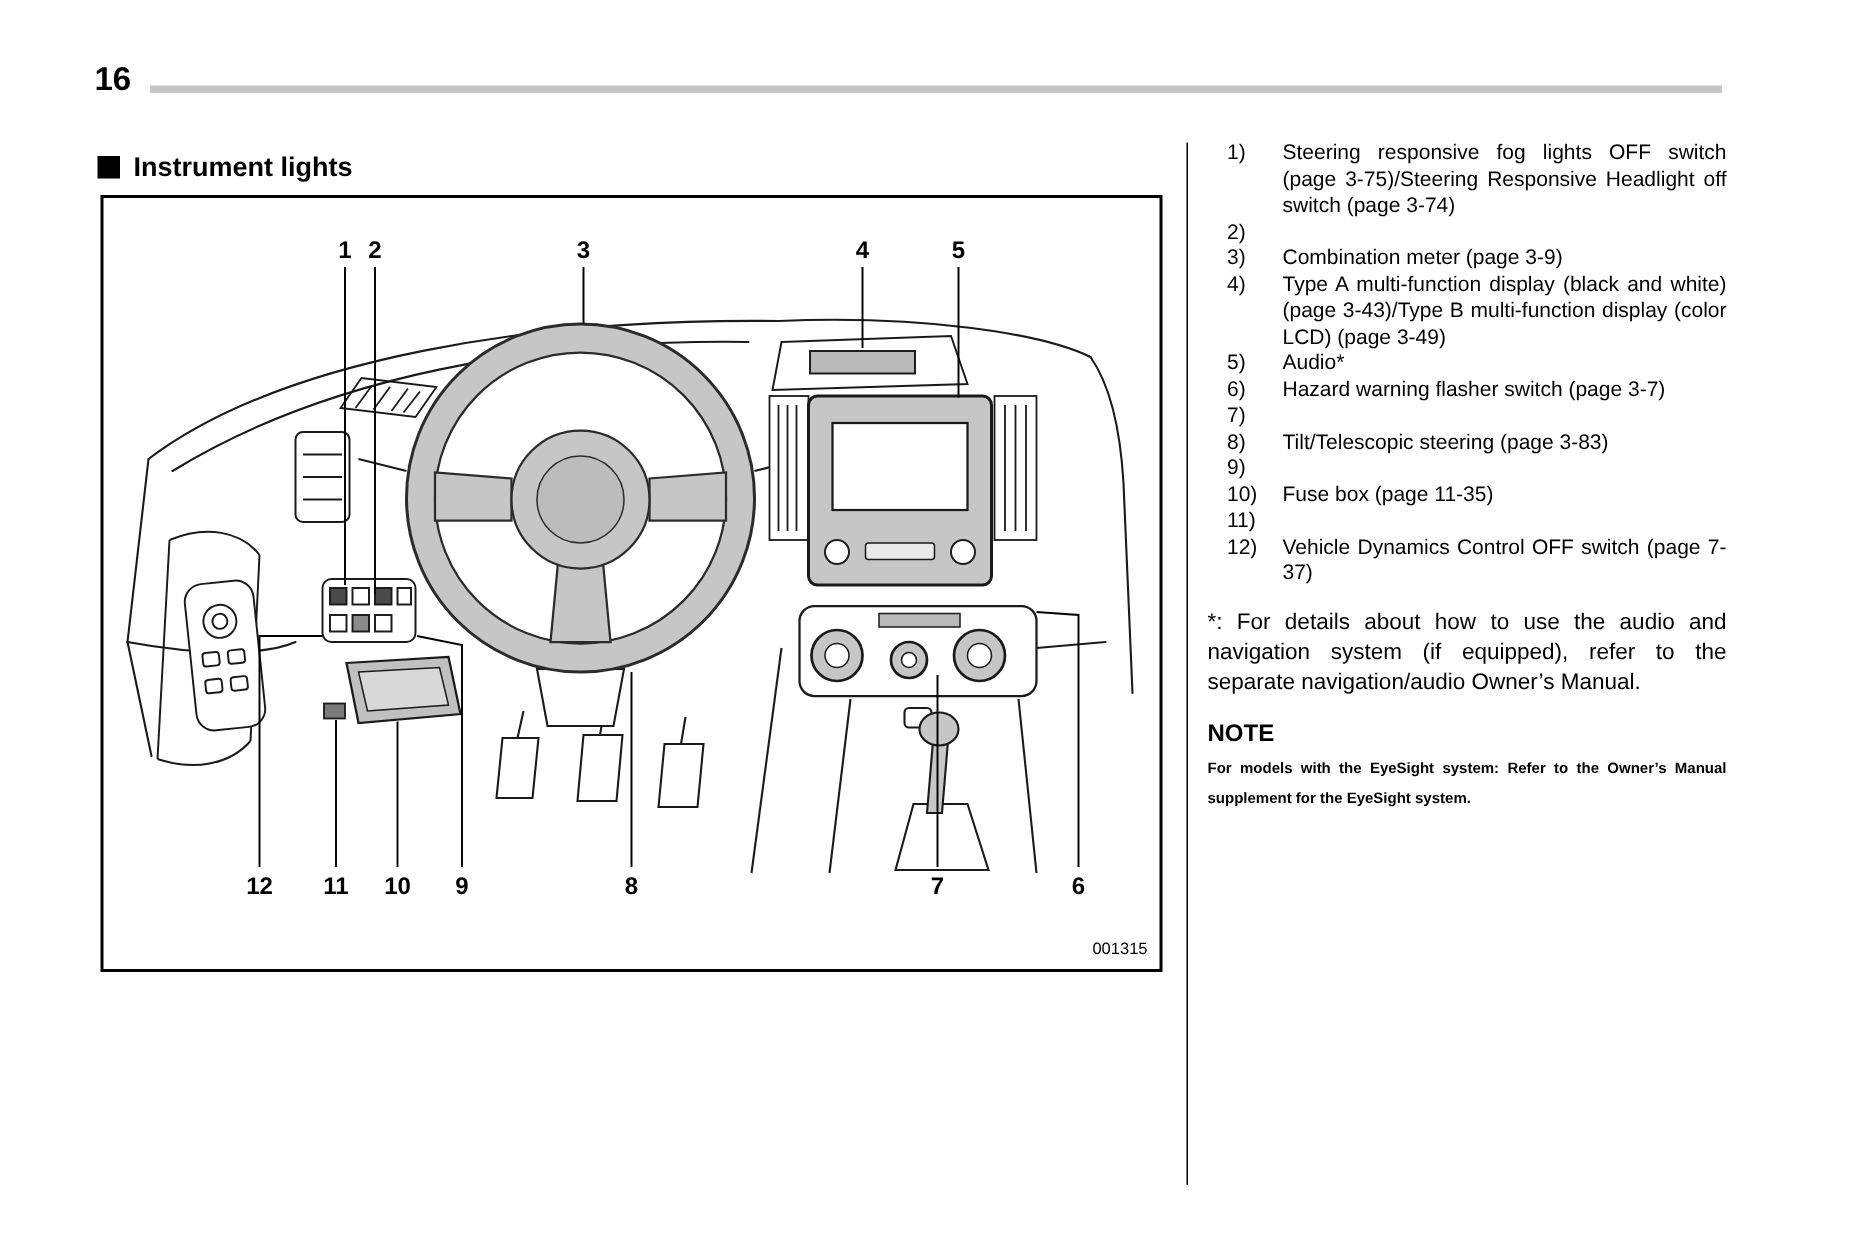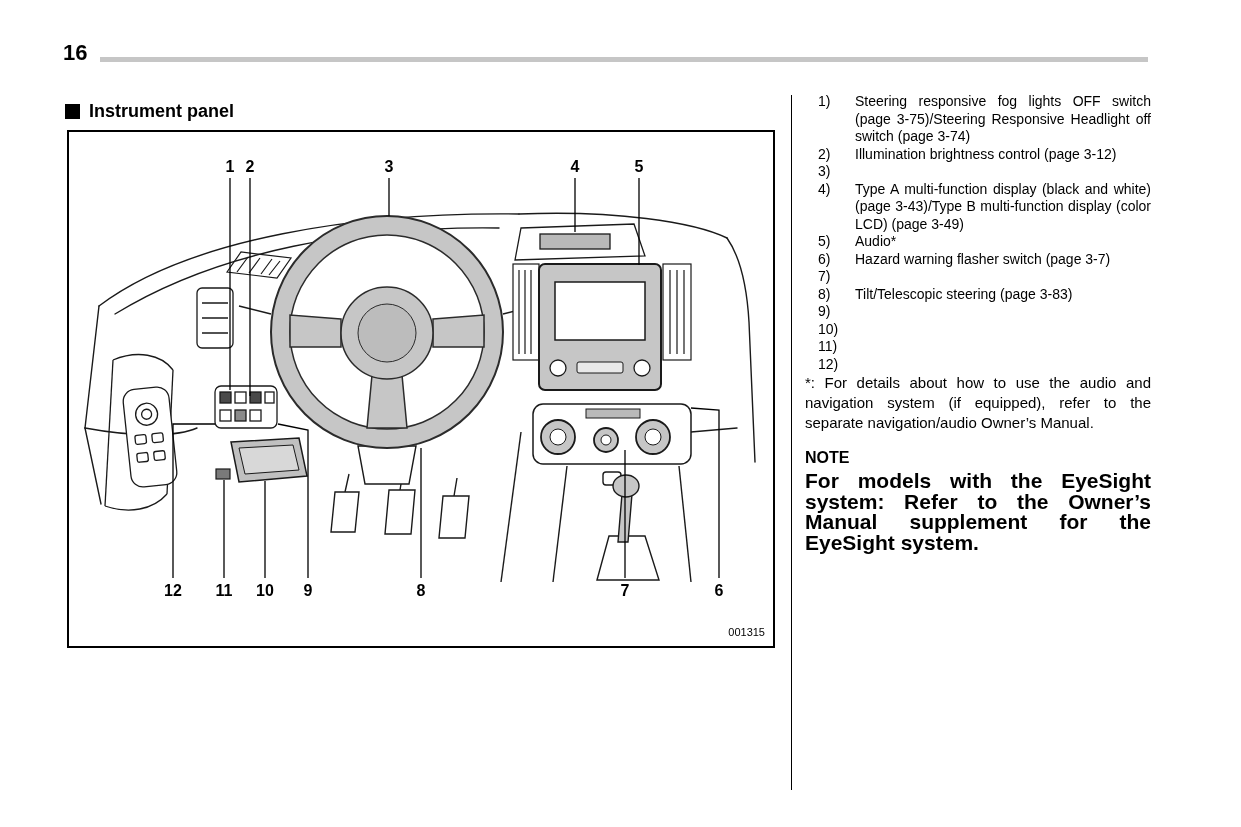--- a/index.html
+++ b/index.html
@@ -31,36 +31,36 @@
 
   
   .col-rule{position:absolute;left:791px;top:95px;width:1px;height:695px;background:#000;}
   .right-col{position:absolute;left:805px;top:93px;width:346px;}
 
   .legend{padding-left:13px;}
   .legend-item{display:flex;font-size:14px;line-height:17.5px;}
   .legend-item .num{flex:0 0 37px;}
   .legend-item .txt{flex:1;text-align:justify;}
 
-  .footnote{font-size:15px;line-height:20px;text-align:justify;}
+  .footnote{margin-top:14px;font-size:15px;line-height:20px;text-align:justify;}
 
   .note-title{margin-top:16px;font-size:16px;font-weight:bold;}
-  .note-text{margin-top:4px;font-size:21px;font-weight:bold;line-height:20.5px;text-align:justify;}
+  .note-text{margin-top:4px;font-size:10px;font-weight:bold;line-height:20.5px;text-align:justify;}
 </style>
 </head>
 <body>
 
 <div class="page">
 
   <div class="page-number">16</div>
   <div class="header-rule"></div>
 
   <div class="section-heading">
     <div class="section-marker"></div>
-    <div class="section-title">Instrument panel</div>
+    <div class="section-title">Instrument lights</div>
   </div>
 
   <div class="diagram-box">
     <svg viewBox="0 0 704 514">
 
       <g fill="none" stroke="#1a1a1a" stroke-width="1.4" stroke-linecap="round" stroke-linejoin="round">
         <path d="M30,174 C120,106 290,80 450,82"></path>
         <path d="M450,82 C545,78 625,90 658,106"></path>
         <path d="M658,106 C672,126 678,156 680,190 L686,330"></path>
         <path d="M30,174 L16,296"></path>
@@ -214,24 +214,24 @@
   <div class="col-rule"></div>
 
   <div class="right-col">
     <div class="legend">
       <div class="legend-item">
         <span class="num">1)</span>
         <span class="txt">Steering responsive fog lights OFF switch (page 3-75)/Steering Responsive Headlight off switch (page 3-74)</span>
       </div>
       <div class="legend-item">
         <span class="num">2)</span>
-        <span class="txt">Illumination brightness control (page 3-12)</span>
       </div>
       <div class="legend-item">
         <span class="num">3)</span>
+        <span class="txt">Combination meter (page 3-9)</span>
       </div>
       <div class="legend-item">
         <span class="num">4)</span>
         <span class="txt">Type A multi-function display (black and white) (page 3-43)/Type B multi-function display (color LCD) (page 3-49)</span>
       </div>
       <div class="legend-item">
         <span class="num">5)</span>
         <span class="txt">Audio*</span>
       </div>
       <div class="legend-item">
@@ -243,26 +243,28 @@
       </div>
       <div class="legend-item">
         <span class="num">8)</span>
         <span class="txt">Tilt/Telescopic steering (page 3-83)</span>
       </div>
       <div class="legend-item">
         <span class="num">9)</span>
       </div>
       <div class="legend-item">
         <span class="num">10)</span>
+        <span class="txt">Fuse box (page 11-35)</span>
       </div>
       <div class="legend-item">
         <span class="num">11)</span>
       </div>
       <div class="legend-item">
         <span class="num">12)</span>
+        <span class="txt">Vehicle Dynamics Control OFF switch (page 7-37)</span>
       </div>
     </div>
 
     <div class="footnote">*: For details about how to use the audio and navigation system (if equipped), refer to the separate navigation/audio Owner’s Manual.</div>
 
     <div class="note-title">NOTE</div>
     <div class="note-text">For models with the EyeSight system: Refer to the Owner’s Manual supplement for the EyeSight system.</div>
   </div>
 
 </div>

